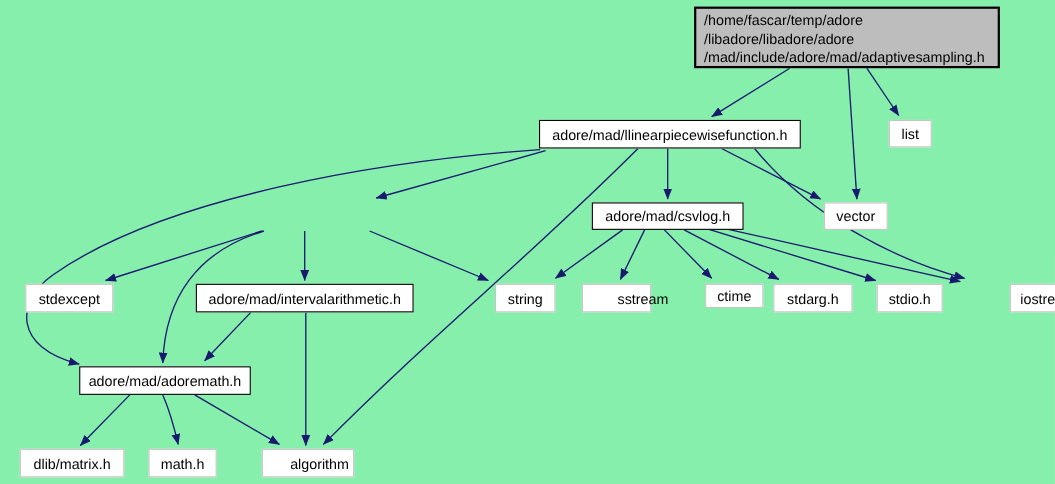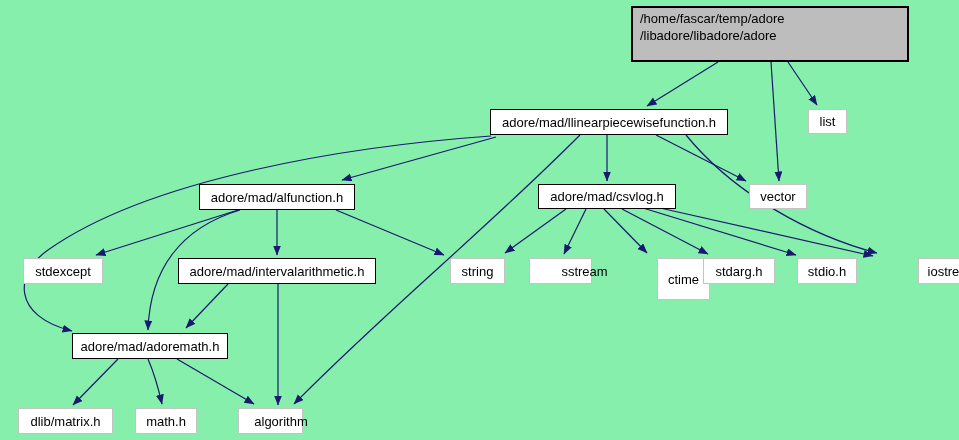--- a/index.html
+++ b/index.html
@@ -85,49 +85,49 @@
     <path class="edge" marker-end="url(#arrow)" d="M228,284 L186,328"></path>
     <path class="edge" marker-end="url(#arrow)" d="M278,284 L278,405"></path>
     <path class="edge" marker-end="url(#arrow)" d="M118,359 L73,405"></path>
     <path class="edge" marker-end="url(#arrow)" d="M148,359 C155,375 159,391 162,404"></path>
     <path class="edge" marker-end="url(#arrow)" d="M177,359 L254,404"></path>
   </svg>
 
   <div class="node root" style="left:631px; top:6px; width:278px; height:56px;">
     <div>/home/fascar/temp/adore</div>
     <div>/libadore/libadore/adore</div>
+    <div>/mad/include/adore/mad/adaptivesampling.h</div>
   </div>
 
   <div class="node" style="left:490px; top:109px; width:238px; height:26px;">adore/mad/llinearpiecewisefunction.h</div>
 
   <div class="node system" style="left:808px; top:109px; width:39px; height:25px;">list</div>
 
-  <div class="node" style="left:199px; top:184px; width:156px; height:26px;">adore/mad/alfunction.h</div>
 
   <div class="node" style="left:538px; top:184px; width:138px; height:25px;">adore/mad/csvlog.h</div>
 
   <div class="node system" style="left:749px; top:184px; width:58px; height:25px;">vector</div>
 
   <div class="node system" style="left:23px; top:258px; width:80px; height:26px;">stdexcept</div>
 
   <div class="node" style="left:178px; top:258px; width:198px; height:26px;">adore/mad/intervalarithmetic.h</div>
 
   <div class="node system" style="left:450px; top:258px; width:55px; height:26px;">string</div>
 
   <div class="node system" style="left:529px; top:258px; width:63px; height:26px;padding-left:48px;">sstream</div>
 
-  <div class="node system" style="left:657px; top:258px; width:53px; height:42px;">ctime</div>
+  <div class="node system" style="left:641px; top:258px; width:53px; height:22px;">ctime</div>
 
   <div class="node system" style="left:703px; top:258px; width:72px; height:26px;">stdarg.h</div>
 
   <div class="node system" style="left:797px; top:258px; width:60px; height:26px;text-align:center;">stdio.h</div>
 
   <div class="node system" style="left:882px; top:258px; width:69px; height:26px;margin-left:36px;">iostream</div>
 
   <div class="node" style="left:72px; top:333px; width:156px; height:26px;">adore/mad/adoremath.h</div>
 
   <div class="node system" style="left:18px; top:408px; width:95px; height:26px;">dlib/matrix.h</div>
 
   <div class="node system" style="left:135px; top:408px; width:62px; height:26px;">math.h</div>
 
-  <div class="node system" style="left:238px; top:408px; width:65px; height:26px;padding-left:21px;">algorithm</div>
+  <div class="node system" style="left:238px; top:408px; width:84px; height:26px;padding-left:21px;">algorithm</div>
 
 </div>
 
 </body></html>

